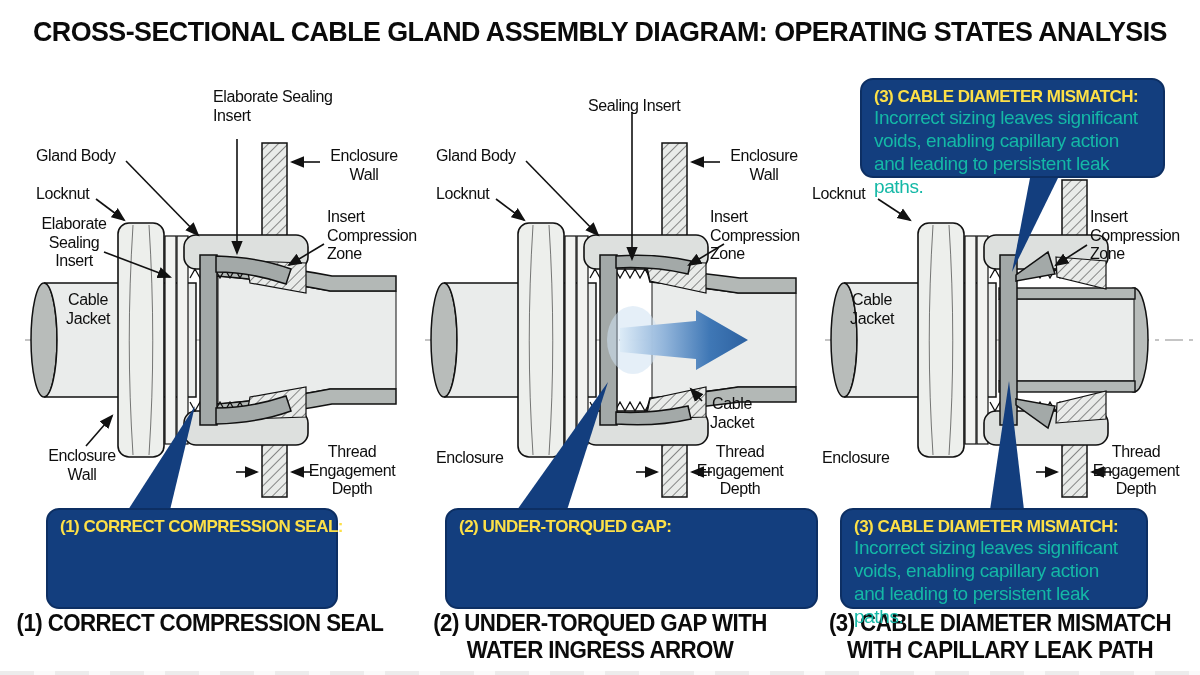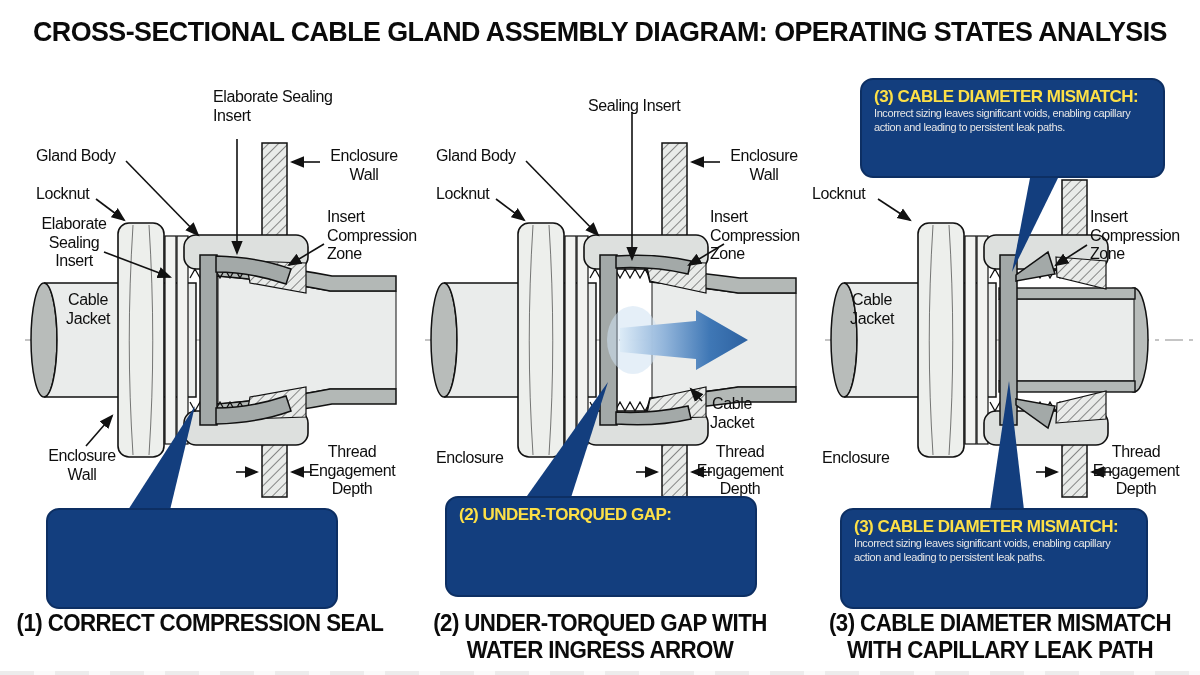--- a/index.html
+++ b/index.html
@@ -22,21 +22,21 @@
   .lbl.c{text-align:center;}
   .callout{
     position:absolute;background:#133e7e;border:2px solid #0d2f63;border-radius:13px;
     padding:7px 12px 8px;box-sizing:border-box;z-index:5;
   }
   .co-title{
     font-weight:bold;font-size:17px;color:#fde047;letter-spacing:-0.5px;line-height:1.2;
     white-space:nowrap;
   }
   .co-body{
-    font-size:11px;color:#e5e5e5;letter-spacing:-0.4px;line-height:1.21;
+    font-size:19px;color:#14b8a6;letter-spacing:-0.4px;line-height:1.21;
   }
   .caption{
     position:absolute;left:0;width:400px;top:545px;text-align:center;
     font-weight:bold;font-size:23px;letter-spacing:-0.6px;line-height:1.18;color:#0b0b0b;
     white-space:pre-line;transform:scaleX(0.97);transform-origin:center;
   }
   .bottom-strip{
     position:absolute;bottom:0;left:0;right:0;height:4px;
     background:repeating-linear-gradient(90deg,#ececec 0 34px,#fafafa 34px 55px);
   }
@@ -125,20 +125,21 @@
 Wall</div>
   <div class="lbl" style="left:327px;top:143px;">Insert
 Compression
 Zone</div>
   <div class="lbl c" style="left:38px;top:382px;width:88px;">Enclosure
 Wall</div>
   <div class="lbl c" style="left:300px;top:378px;width:104px;">Thread
 Engagement
 Depth</div>
   <div class="callout" style="left:46px;top:443px;width:292px;height:101px;">
+    <div class="co-title">(1) CORRECT COMPRESSION SEAL:</div>
   </div>
   <div class="caption">(1) CORRECT COMPRESSION SEAL</div>
 </div>
 
 <div class="panel" id="panel2">
   <svg width="400" height="445" viewBox="0 0 400 445">
     <line x1="25" y1="275" x2="396" y2="275" stroke="#8c8c8c" stroke-width="1.2" stroke-dasharray="18 6 4 6"></line>
     <rect x="262" y="78" width="25" height="96" fill="url(#hp)" stroke="#111" stroke-width="1.5"></rect>
     <rect x="262" y="364" width="25" height="68" fill="url(#hp)" stroke="#111" stroke-width="1.5"></rect>
     <g>
@@ -194,21 +195,21 @@
 Wall</div>
   <div class="lbl" style="left:310px;top:143px;">Insert
 Compression
 Zone</div>
   <div class="lbl c" style="left:296px;top:330px;width:72px;">Cable
 Jacket</div>
   <div class="lbl" style="left:36px;top:384px;">Enclosure</div>
   <div class="lbl c" style="left:288px;top:378px;width:104px;">Thread
 Engagement
 Depth</div>
-  <div class="callout" style="left:45px;top:431px;width:312px;height:101px;">
+  <div class="callout" style="left:45px;top:443px;width:373px;height:101px;">
     <div class="co-title">(2) UNDER-TORQUED GAP:</div>
   </div>
   <div class="caption">(2) UNDER-TORQUED GAP WITH
 WATER INGRESS ARROW</div>
 </div>
 
 <div class="panel" id="panel3">
   <svg width="400" height="445" viewBox="0 0 400 445">
     <line x1="25" y1="275" x2="396" y2="275" stroke="#8c8c8c" stroke-width="1.2" stroke-dasharray="18 6 4 6"></line>
     <rect x="262" y="115" width="25" height="59" fill="url(#hp)" stroke="#111" stroke-width="1.5"></rect>

